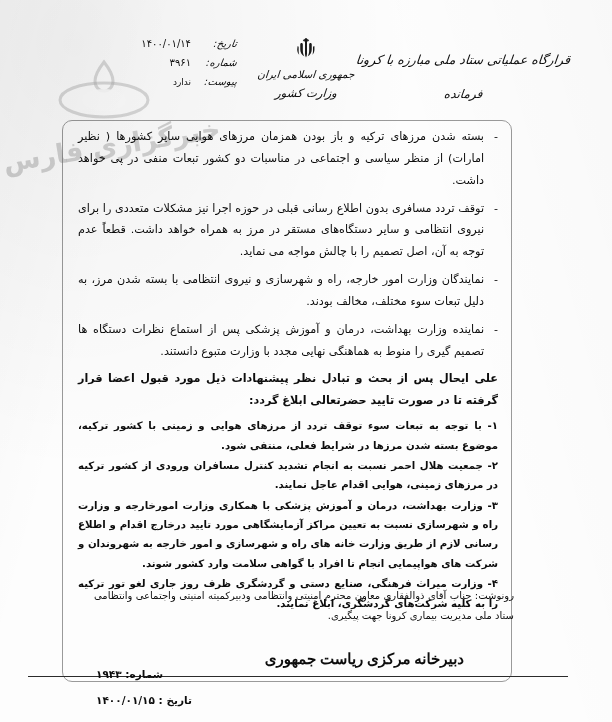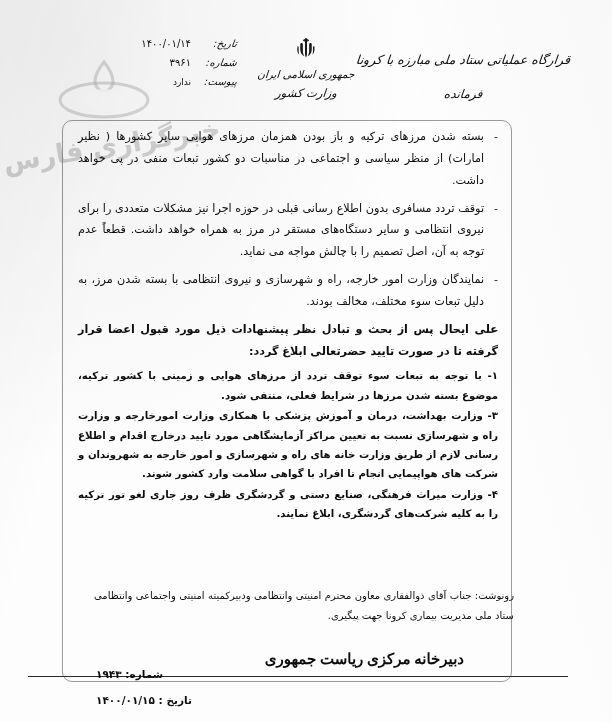--- a/index.html
+++ b/index.html
@@ -363,27 +363,29 @@
       <li class="bullet-item">
         <span class="dash">-</span>
         <span>توقف تردد مسافری بدون اطلاع رسانی قبلی در حوزه اجرا نیز مشکلات متعددی را برای نیروی انتظامی و سایر دستگاه‌های مستقر در مرز به همراه خواهد داشت. قطعاً عدم توجه به آن، اصل تصمیم را با چالش مواجه می نماید.</span>
       </li>
       <li class="bullet-item">
         <span class="dash">-</span>
         <span>نمایندگان وزارت امور خارجه، راه و شهرسازی و نیروی انتظامی با بسته شدن مرز، به دلیل تبعات سوء مختلف، مخالف بودند.</span>
       </li>
       <li class="bullet-item">
         <span class="dash">-</span>
+        <span>نماینده وزارت بهداشت، درمان و آموزش پزشکی پس از استماع نظرات دستگاه ها تصمیم گیری را منوط به هماهنگی نهایی مجدد با وزارت متبوع دانستند.</span>
       </li>
     </ul>
 
     <p class="emphasis">علی ایحال پس از بحث و تبادل نظر پیشنهادات ذیل مورد قبول اعضا قرار گرفته تا در صورت تایید حضرتعالی ابلاغ گردد:</p>
 
     <ol class="numbered-list">
       <li class="numbered-item">۱- با توجه به تبعات سوء توقف تردد از مرزهای هوایی و زمینی با کشور ترکیه، موضوع بسته شدن مرزها در شرایط فعلی، منتفی شود.</li>
+      <li class="numbered-item">۲-  جمعیت هلال احمر نسبت به انجام تشدید کنترل مسافران ورودی از کشور ترکیه در مرزهای زمینی، هوایی اقدام عاجل نمایند.</li>
       <li class="numbered-item">۳- وزارت بهداشت، درمان و آموزش پزشکی با همکاری وزارت امورخارجه و وزارت راه و شهرسازی نسبت به تعیین مراکز آزمایشگاهی مورد تایید درخارج اقدام و اطلاع رسانی لازم از طریق وزارت خانه های راه و شهرسازی و امور خارجه به شهروندان و شرکت های هواپیمایی انجام تا افراد با گواهی سلامت وارد کشور شوند.</li>
       <li class="numbered-item">۴- وزارت میراث فرهنگی، صنایع دستی و گردشگری ظرف روز جاری لغو تور ترکیه را به کلیه شرکت‌های گردشگری، ابلاغ نمایند.</li>
     </ol>
   </div>
 
 
   <div class="cc-block">رونوشت: جناب آقای ذوالفقاری معاون محترم امنیتی وانتظامی ودبیرکمیته امنیتی واجتماعی وانتظامی ستاد ملی مدیریت بیماری کرونا جهت پیگیری.</div>
 
   <div class="recipient">دبیرخانه مرکزی ریاست جمهوری</div>
 

